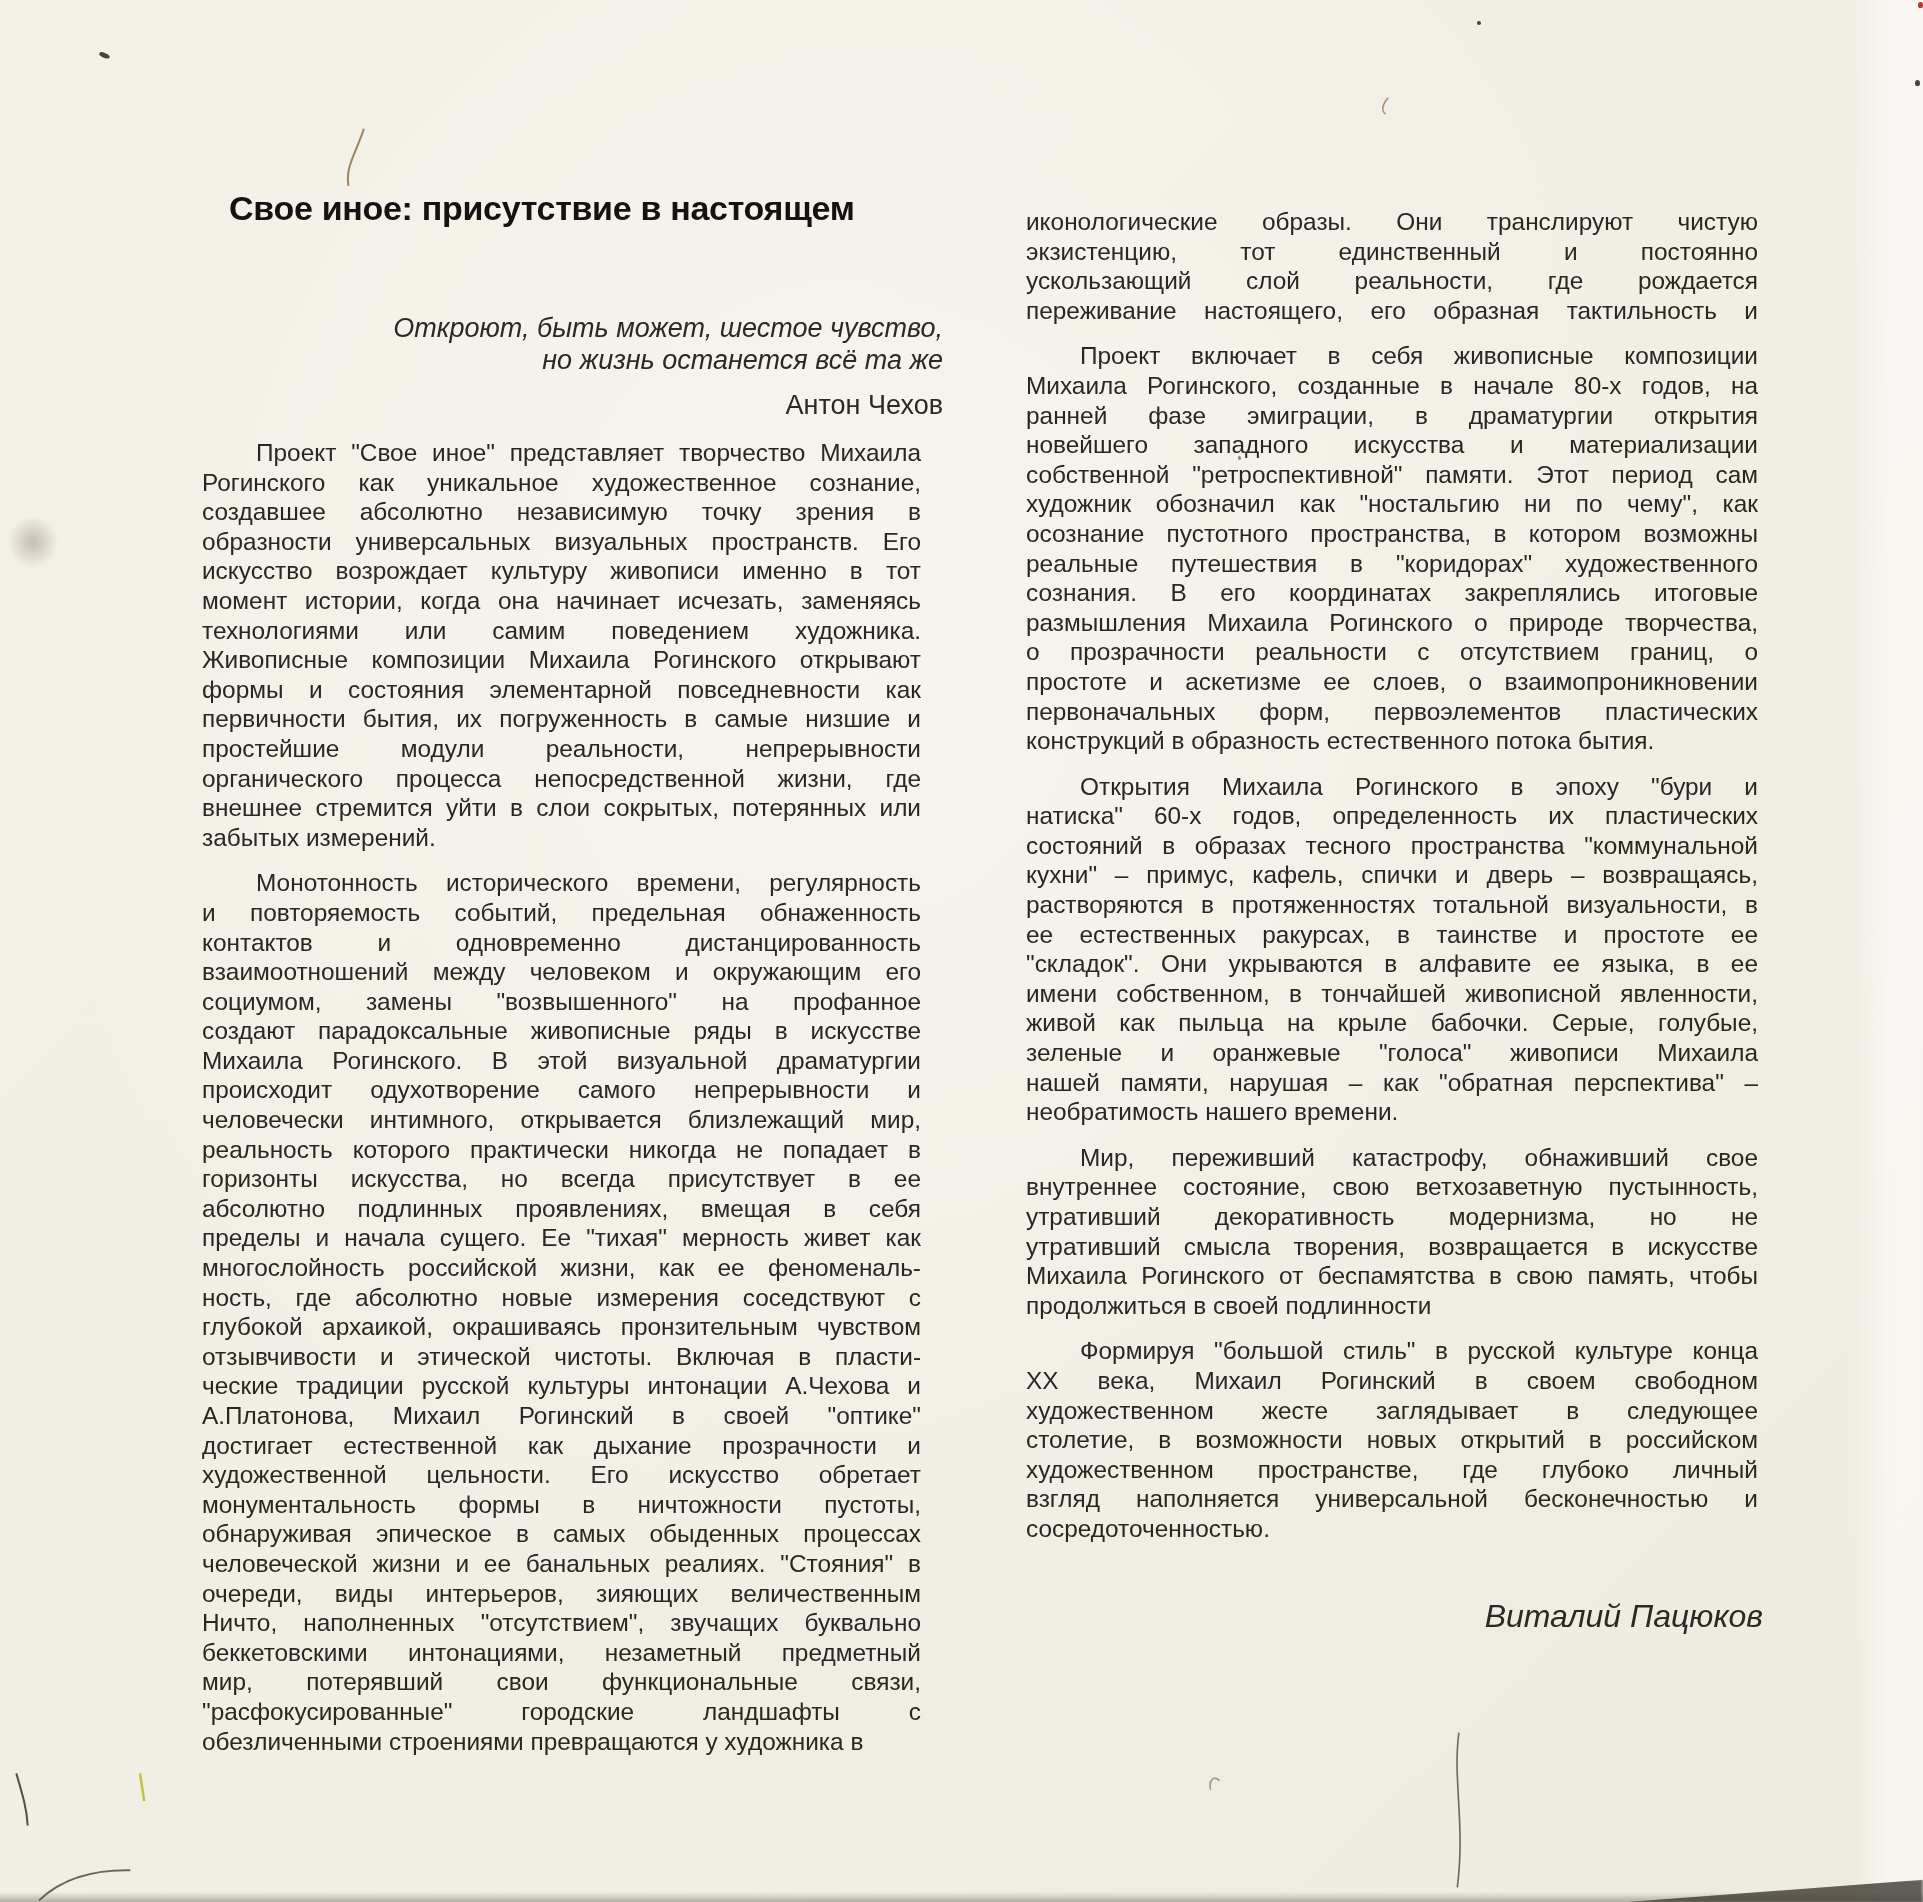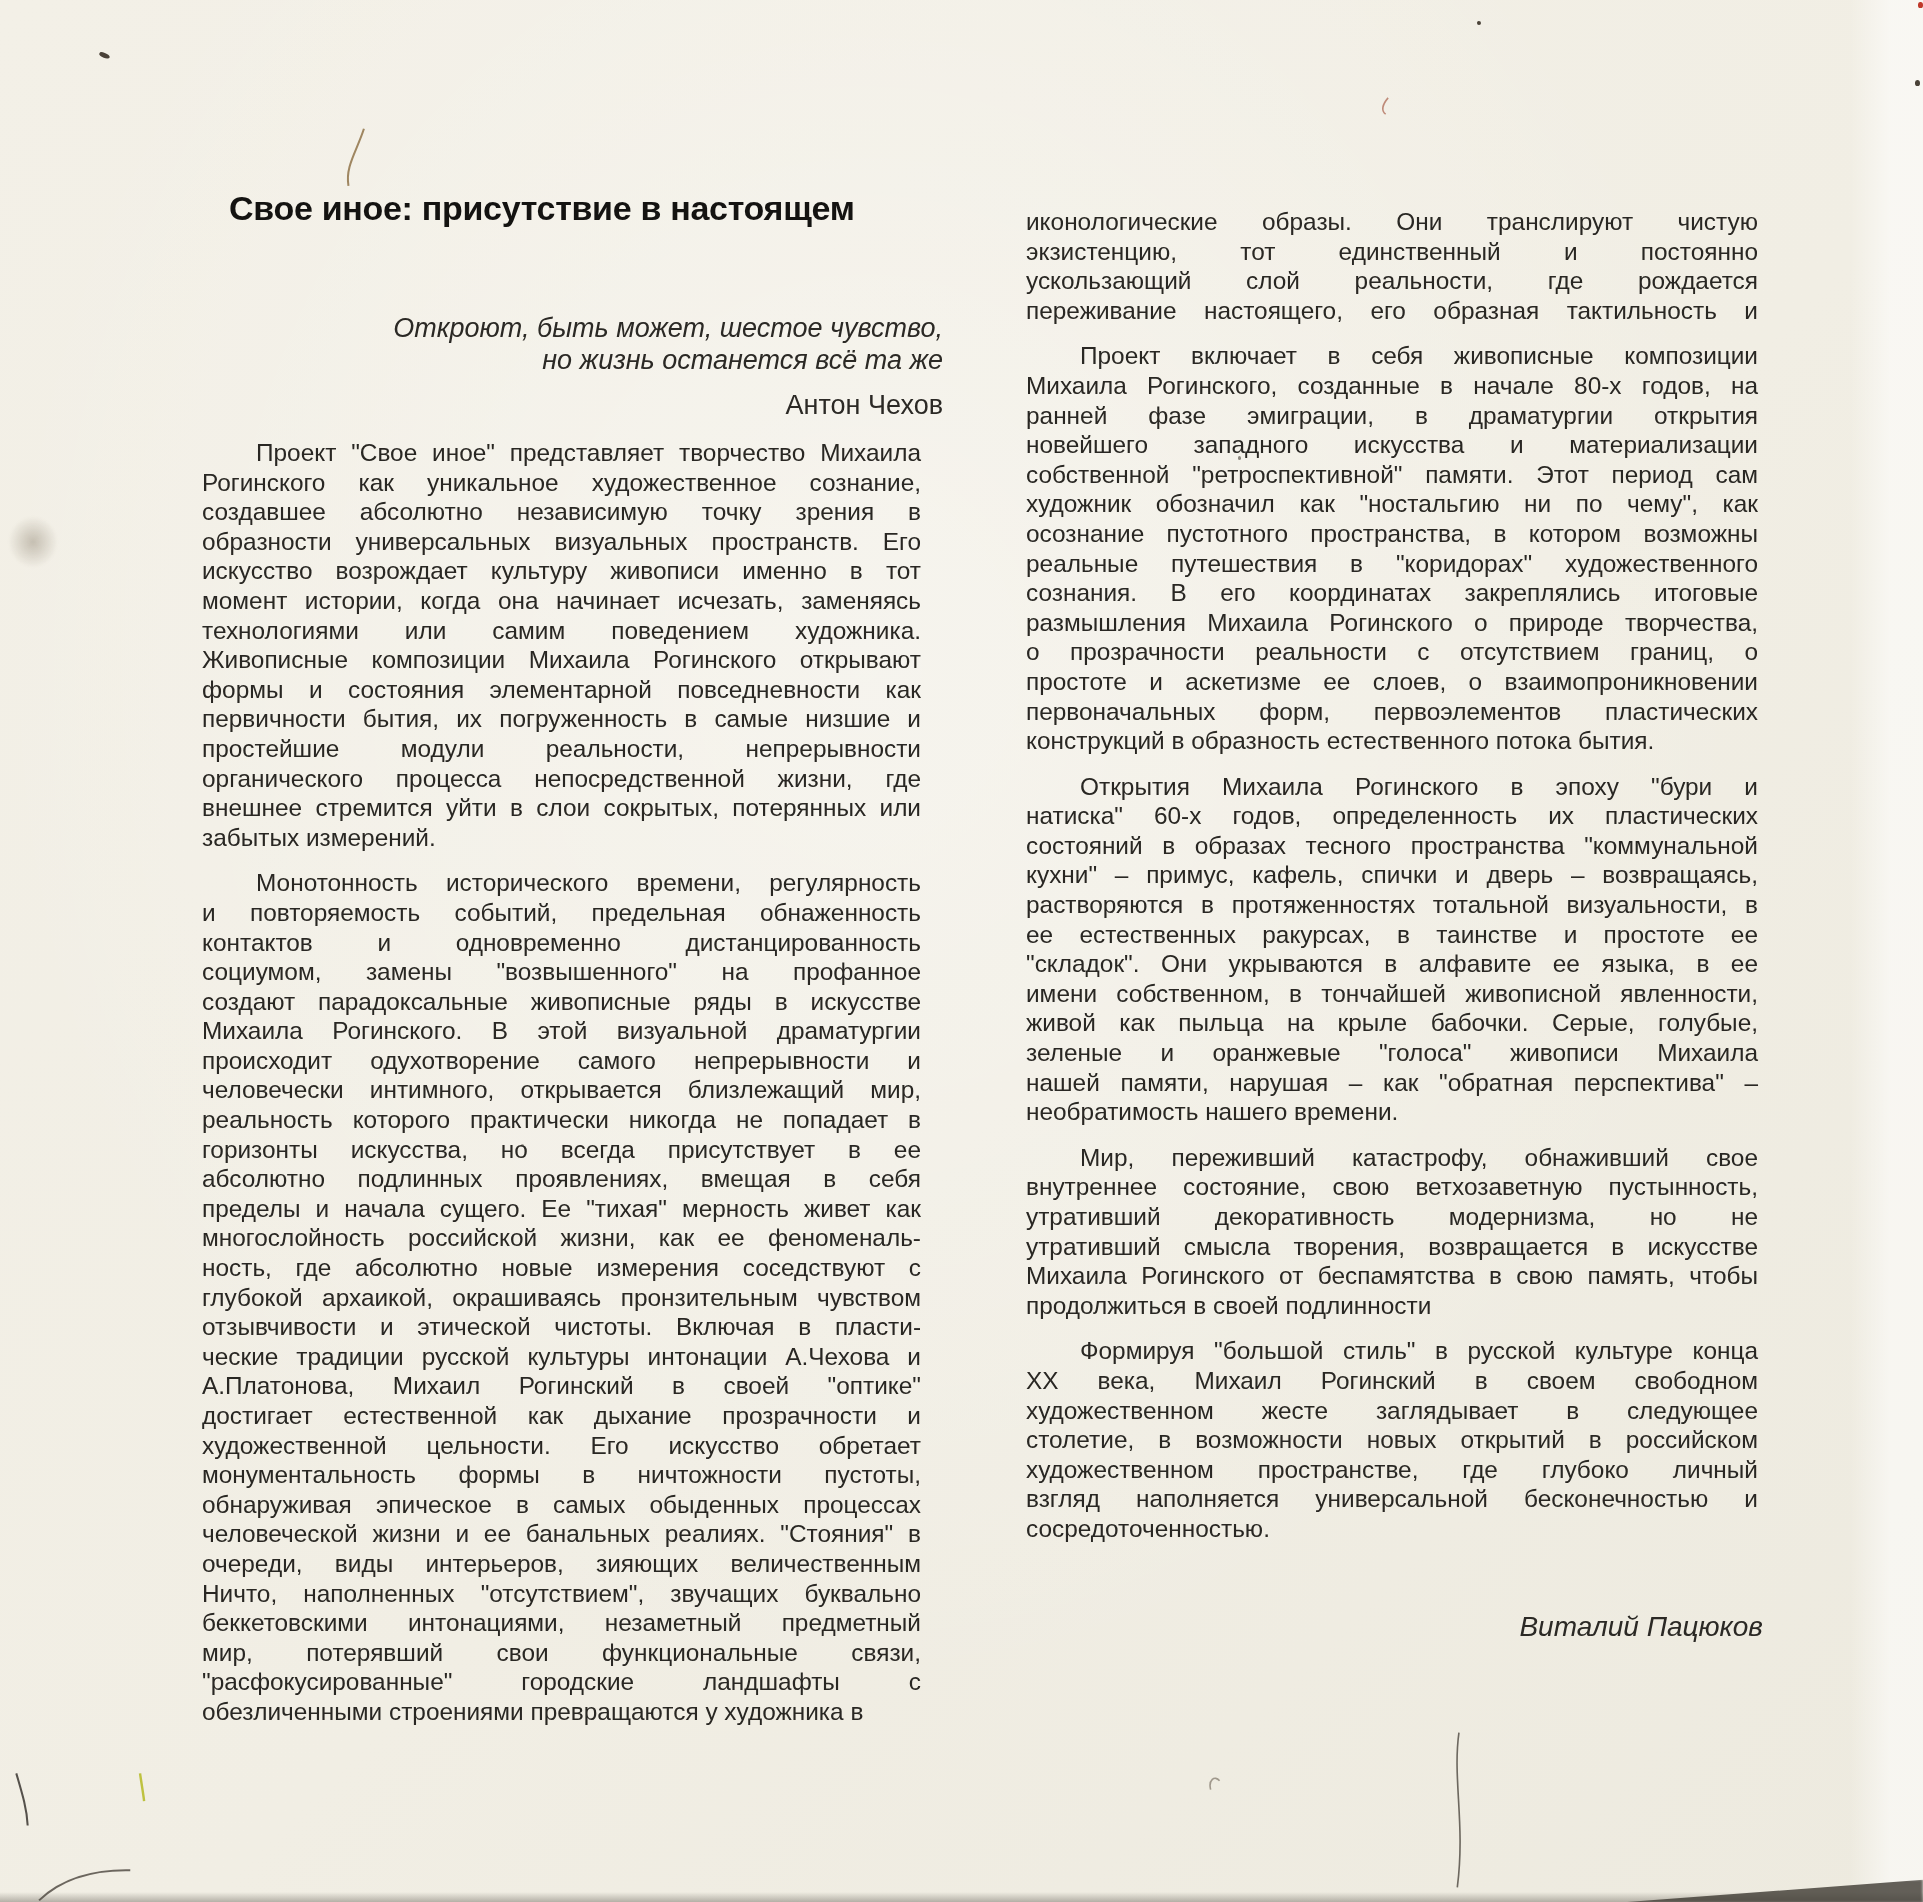--- a/index.html
+++ b/index.html
@@ -46,21 +46,21 @@
   .para{margin:16px;}
   .line{
     text-align:justify;text-align-last:justify;
     white-space:normal;height:29.6px;overflow:visible;
   }
   .line.indent{padding-left:54px;}
   .line.last{text-align-last:left;}
 
   .signature{
     position:absolute;left:1010px;top:1598px;width:753px;
-    text-align:right;font-style:italic;font-size:28px;color:#2b2925;margin-top:13px;
+    text-align:right;font-style:italic;font-size:32px;color:#2b2925;
   }
 </style>
 </head>
 <body>
 
 <div class="page">
 
   <div class="edge-right"></div>
   <div class="edge-bottom"></div>
   <div class="corner-wedge"></div>
@@ -103,20 +103,21 @@
         <div class="line">первичности бытия, их погруженность в самые низшие и</div>
         <div class="line">простейшие модули реальности, непрерывности</div>
         <div class="line">органического процесса непосредственной жизни, где</div>
         <div class="line">внешнее стремится уйти в слои сокрытых, потерянных или</div>
         <div class="line last">забытых измерений.</div>
       </div>
       <div class="para">
         <div class="line indent">Монотонность исторического времени, регулярность</div>
         <div class="line">и повторяемость событий, предельная обнаженность</div>
         <div class="line">контактов и одновременно дистанцированность</div>
+        <div class="line">взаимоотношений между человеком и окружающим его</div>
         <div class="line">социумом, замены "возвышенного" на профанное</div>
         <div class="line">создают парадоксальные живописные ряды в искусстве</div>
         <div class="line">Михаила Рогинского. В этой визуальной драматургии</div>
         <div class="line">происходит одухотворение самого непрерывности и</div>
         <div class="line">человечески интимного, открывается близлежащий мир,</div>
         <div class="line">реальность которого практически никогда не попадает в</div>
         <div class="line">горизонты искусства, но всегда присутствует в ее</div>
         <div class="line">абсолютно подлинных проявлениях, вмещая в себя</div>
         <div class="line">пределы и начала сущего. Ее "тихая" мерность живет как</div>
         <div class="line">многослойность российской жизни, как ее феноменаль-</div>

